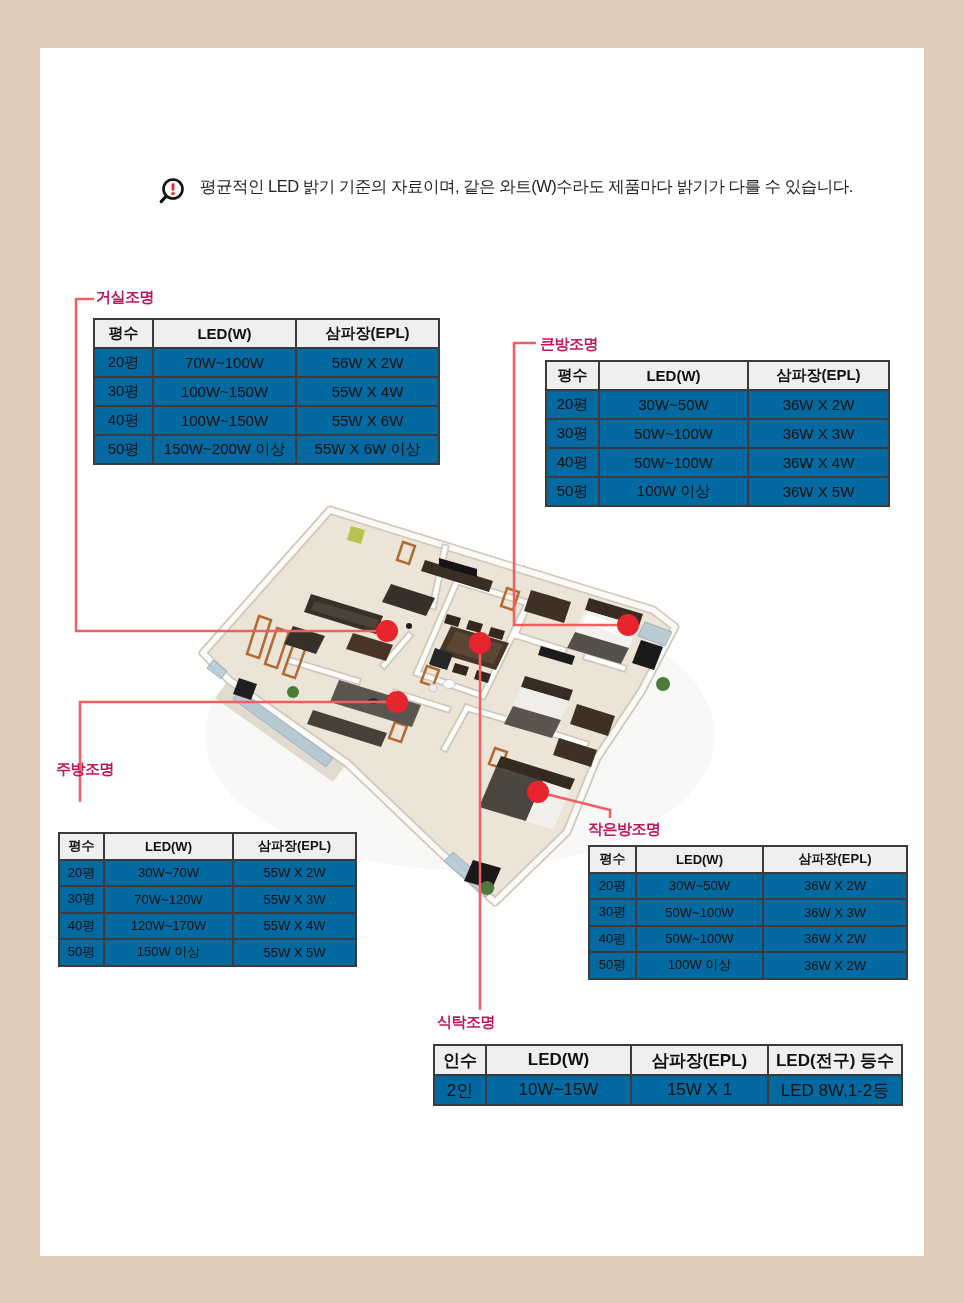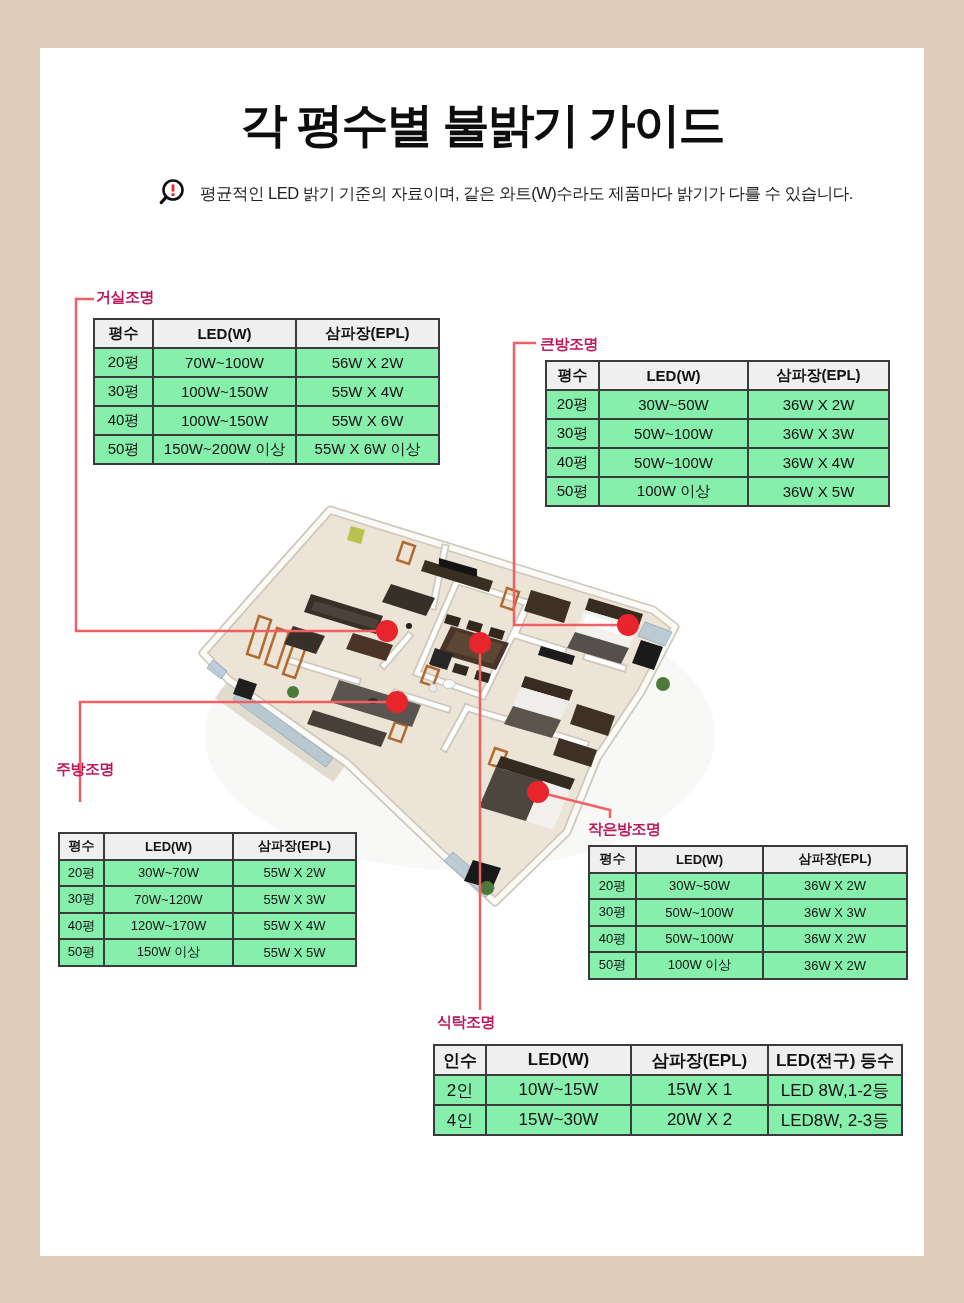--- a/index.html
+++ b/index.html
@@ -2,40 +2,39 @@
 <html><head>
 <meta charset="utf-8">
 <style>
   html,body{margin:0;padding:0;background:#888;}
   .page{position:relative;width:964px;height:1303px;background:#dfccb9;overflow:hidden;
         font-family:"Liberation Sans","DejaVu Sans",sans-serif;color:#111;}
   .canvas{position:absolute;left:40px;top:48px;width:884px;height:1208px;background:#ffffff;}
   .abs{position:absolute;}
   .title{left:0;right:0;top:94px;text-align:center;font-size:47px;font-weight:800;
          letter-spacing:-2px;color:#0d0d0d;}
-  .notice-row{left:158px;top:176px;width:700px;height:36px;display:flex;align-items:center;}
+  .notice-row{left:158px;top:176px;width:700px;height:36px;display:flex;}
   .notice-text{margin-left:8px;font-size:16.5px;color:#222;letter-spacing:-0.5px;}
   .tbl-label{font-size:15px;font-weight:700;color:#be185d;letter-spacing:-0.5px;white-space:nowrap;}
-  table.ltable{border-collapse:collapse;table-layout:fixed;background:#86efac;}
+  table.ltable{border-collapse:collapse;table-layout:fixed;background:#0369a1;}
   table.ltable th,table.ltable td{border:2px solid #3b3b3b;text-align:center;vertical-align:middle;
         padding:0;white-space:nowrap;overflow:hidden;}
   table.ltable th{background:#efefef;font-weight:600;}
   .t-lg th,.t-lg td{font-size:15px;height:27px;}
   .t-md th,.t-md td{font-size:13px;height:24.5px;}
   .t-dining th,.t-dining td{font-size:17px;height:28px;}
   svg{display:block;}
   .overlay{pointer-events:none;}
 </style>
 </head>
 <body>
 
 <div class="page">
   <div class="canvas"></div>
 
-  <div class="abs title">각 평수별 불밝기 가이드</div>
 
   <div class="abs notice-row">
     <svg width="34" height="34" viewBox="0 0 34 34">
       <circle cx="15" cy="13" r="9.5" fill="none" stroke="#111" stroke-width="2.6"></circle>
       <line x1="8.2" y1="20.2" x2="3.2" y2="25.6" stroke="#111" stroke-width="3.2" stroke-linecap="round"></line>
       <rect x="13.6" y="7.2" width="2.8" height="7.6" rx="1.4" fill="#e8242c"></rect>
       <circle cx="15" cy="17.6" r="1.7" fill="#e8242c"></circle>
     </svg>
     <div class="notice-text">평균적인 LED 밝기 기준의 자료이며, 같은 와트(W)수라도 제품마다 밝기가 다를 수 있습니다.</div>
   </div>
@@ -340,21 +339,15 @@
       <th>LED(전구) 등수</th>
     </tr>
       </thead>
     <tbody>
       <tr>
           <td>2인</td>
           <td>10W~15W</td>
           <td>15W X 1</td>
           <td>LED 8W,1-2등</td>
         </tr>
-      <tr>
-          <td>4인</td>
-          <td>15W~30W</td>
-          <td>20W X 2</td>
-          <td>LED8W, 2-3등</td>
-        </tr>
     </tbody>
   </table>
 </div>
 
 </body></html>

